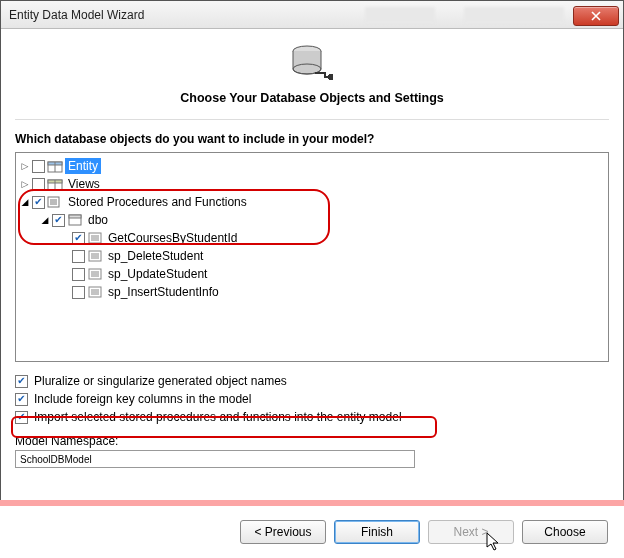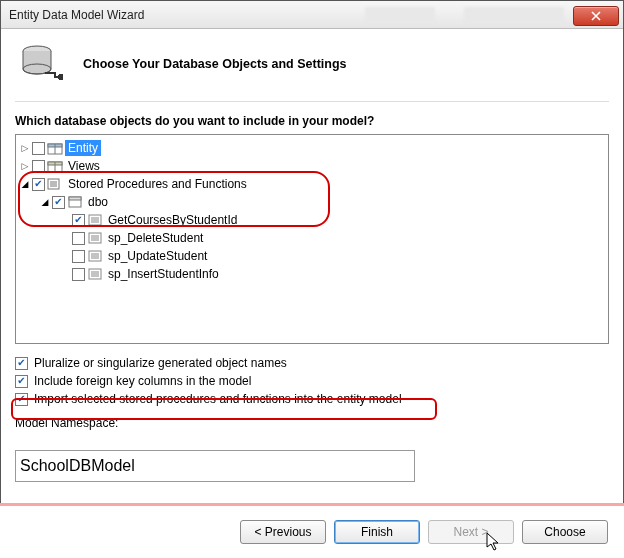--- a/index.html
+++ b/index.html
@@ -34,22 +34,22 @@
     border-radius: 3px;
     margin: 2px 4px 0 0;
     display: flex; align-items: center; justify-content: center;
     color: #fff; font-size: 11px;
     box-shadow: inset 0 1px 0 rgba(255,255,255,0.4);
   }
   .content {
     padding: 10px 14px 0 14px;
   }
   .header-section {
-    display: flex; align-items: center; gap: 18px; padding: 2px 4px 14px 4px;
-    border-bottom: 1px solid #ddd; margin-bottom: 12px;
+    display: flex; align-items: center; gap: 4px; padding: 2px 4px 14px 4px;
+    border-bottom: 1px solid #ddd; margin-bottom: 12px; flex-direction: column;
   }
   .db-icon {
     width: 46px; height: 46px; position: relative;
   }
   .db-icon svg { width: 46px; height: 46px; }
   .header-title { font-weight: bold; font-size: 12.5px; }
   .question { font-weight: bold; margin: 6px 0 6px 0; }
   .tree {
     border: 1px solid #888;
     height: 210px;
@@ -84,26 +84,26 @@
     pointer-events: none;
   }
   .checks { margin-top: 12px; position: relative; }
   .check-line { display: flex; align-items: center; gap: 6px; margin: 4px 0; }
   .hl-rect {
     position: absolute; border: 2.5px solid #d40000; border-radius: 6px;
     pointer-events: none;
   }
   .ns-label { margin-top: 10px; }
   .ns-input {
-    width: 400px; height: 32px; border: 1px solid #999; padding: 2px 4px;
-    font-family: inherit; font-size: 16px; margin-top: 20px;
+    width: 400px; height: 18px; border: 1px solid #999; padding: 2px 4px;
+    font-family: inherit; font-size: 10px; margin-top: 2px;
   }
   .footer {
     position: absolute; bottom: 0; left: 0; right: 0;
-    border-top: 3px solid #fca5a5;
+    border-top: 6px solid #fca5a5;
     padding: 14px 16px;
     display: flex; justify-content: flex-end; gap: 8px;
     background: #fff;
   }
   .btn {
     min-width: 86px; height: 24px;
     border: 1px solid #8a8a8a;
     background: linear-gradient(to bottom, #fdfdfd, #e8e8e8);
     font-family: inherit; font-size: 12px;
     border-radius: 3px;

